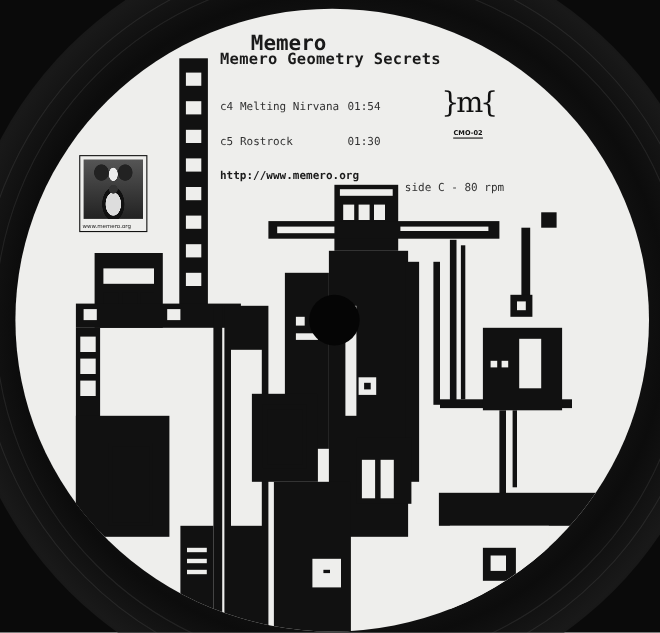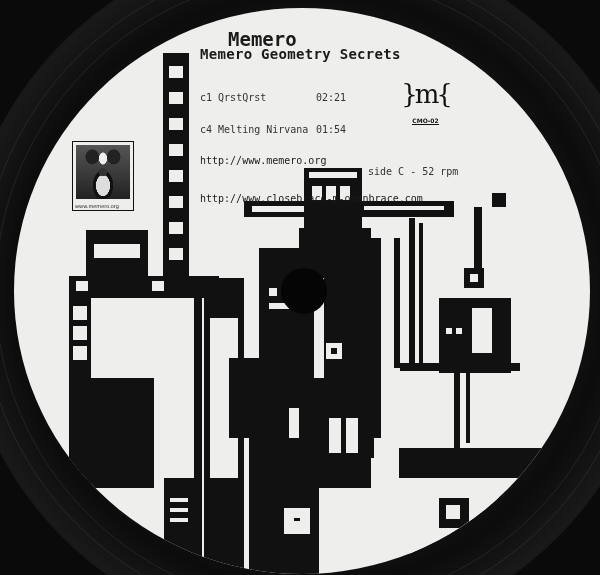--- a/index.html
+++ b/index.html
@@ -9,21 +9,21 @@
   .groove { position:absolute; border-radius:50%; border:1px solid rgba(255,255,255,0.08); }
   .label { position:absolute; left:14px; top:8px; width:576px; height:566px; border-radius:50%; background:#eeeeec; overflow:hidden; }
   .b { position:absolute; background:#111; }
   .w { position:absolute; background:#eeeeec; }
   .o { position:absolute; border:4px solid #111; box-sizing:border-box; }
   .txt { position:absolute; color:#1a1a1a; white-space:pre; }
   .artist { left:200px; top:28px; font-size:19px; font-weight:bold;padding-left:28px; }
   .title { left:200px; top:46px; font-size:14px; font-weight:bold; letter-spacing:0.3px; }
   .tracks { left:200px; top:72px; font-size:10px; line-height:10.5px; color:#333; }
   .track-row { display:flex; width:146px; justify-content:space-between; }
-  .urls { left:200px; top:130px; font-size:10px; font-weight:normal; line-height:12.5px; }
+  .urls { left:200px; top:130px; font-size:10px; font-weight:bold; line-height:12.5px; }
   .side { left:368px; top:166px; font-size:10px; color:#333; }
   .logo { position:absolute; left:398px; top:80px; width:55px; height:42px; color:#111; text-align:center; }
   .logo .mark { font-size:26px; font-family:"DejaVu Serif", serif; line-height:28px; letter-spacing:-3px; }
   .logo .cat { font-size:6px; font-weight:bold; font-family:"DejaVu Sans", sans-serif; border-bottom:1px solid #111; display:inline-block; }
   .face { position:absolute; left:72px; top:141px; width:62px; height:70px; background:#eeeeec; border:1px solid #111; box-sizing:border-box; }
   .face-inner { position:absolute; left:3px; top:3px; width:54px; height:54px; background:
      radial-gradient(ellipse at 50% 25%, #eee 0 10%, transparent 11%),
      radial-gradient(ellipse at 30% 22%, #222 0 12%, transparent 13%),
      radial-gradient(ellipse at 70% 22%, #222 0 12%, transparent 13%),
      radial-gradient(ellipse at 50% 50%, #333 0 10%, transparent 11%),
@@ -123,29 +123,28 @@
 
 <div class="face">
   <div class="face-inner"></div>
   <div class="face-url">www.memero.org</div>
 </div>
 
 <div class="txt artist">Memero</div>
 <div class="txt title">Memero Geometry Secrets</div>
 
 <div class="txt tracks">
-  <div class="track-row"><span><span>c1</span> <span>QrstQrst</span></span><span>02:21</span></div>
   <div class="track-row"><span><span>c4</span> <span>Melting Nirvana</span></span><span>01:54</span></div>
+  <div class="track-row"><span><span>c5</span> <span>Rostrock</span></span><span>01:30</span></div>
 </div>
 
 <div class="txt urls">
   <div>http://www.memero.org</div>
-  <div>http://www.closebrace-m-openbrace.com</div>
 </div>
 
-<div class="txt side">side C - 52 rpm</div>
+<div class="txt side">side C - 80 rpm</div>
 
 <div class="logo">
   <div class="mark">}m{</div>
   <div class="cat">CMO-02</div>
 </div>
 
 <div class="hole"></div>
 
 </body></html>

